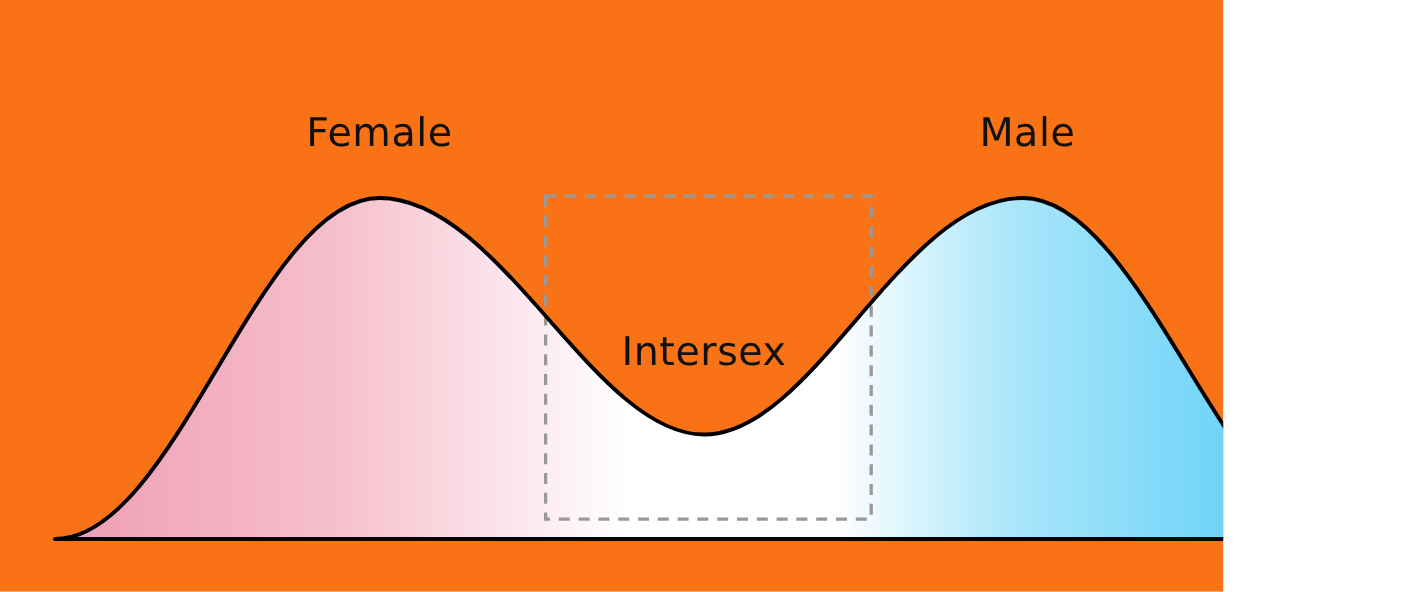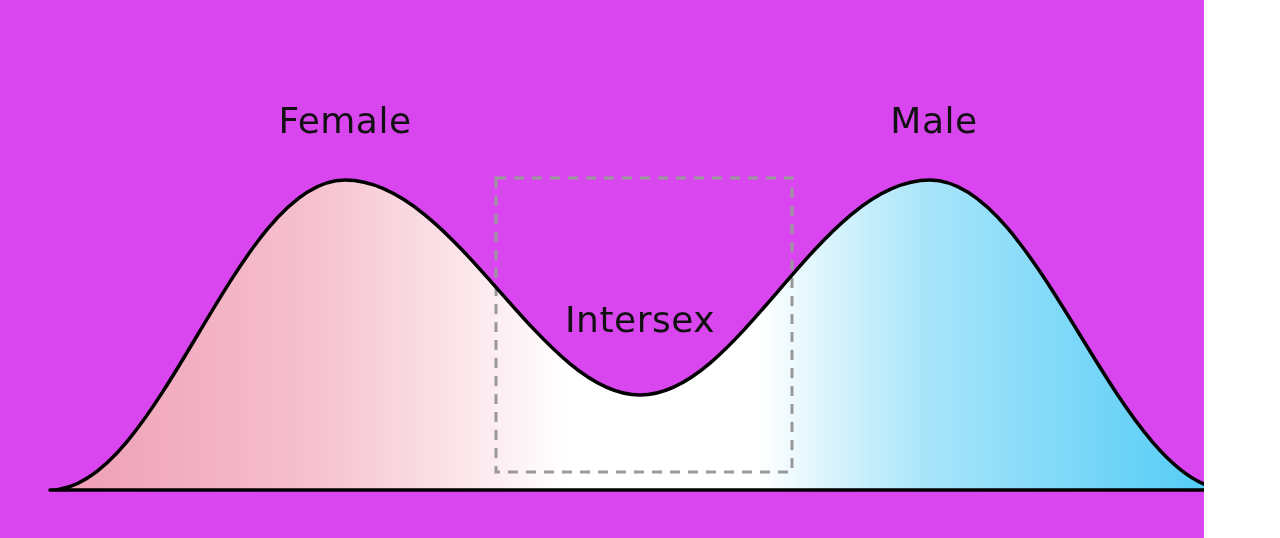--- a/index.html
+++ b/index.html
@@ -2,23 +2,23 @@
 <html><head>
 <meta charset="utf-8">
 <style>
   html, body {
     margin: 0;
     padding: 0;
     background: #ffffff;
   }
   .canvas {
     position: relative;
-    width: 1204px;
+    width: 1112px;
     height: 538px;
-    background: #d946ef;
+    background: #f97316;
     overflow: hidden;
     font-family: "DejaVu Sans", "Liberation Sans", sans-serif;
   }
   svg { display: block; }
   .curve-label {
     font-family: "DejaVu Sans", "Liberation Sans", sans-serif;
     font-size: 36px;
     font-weight: 500;
     fill: #111111;
     letter-spacing: 0.5px;

